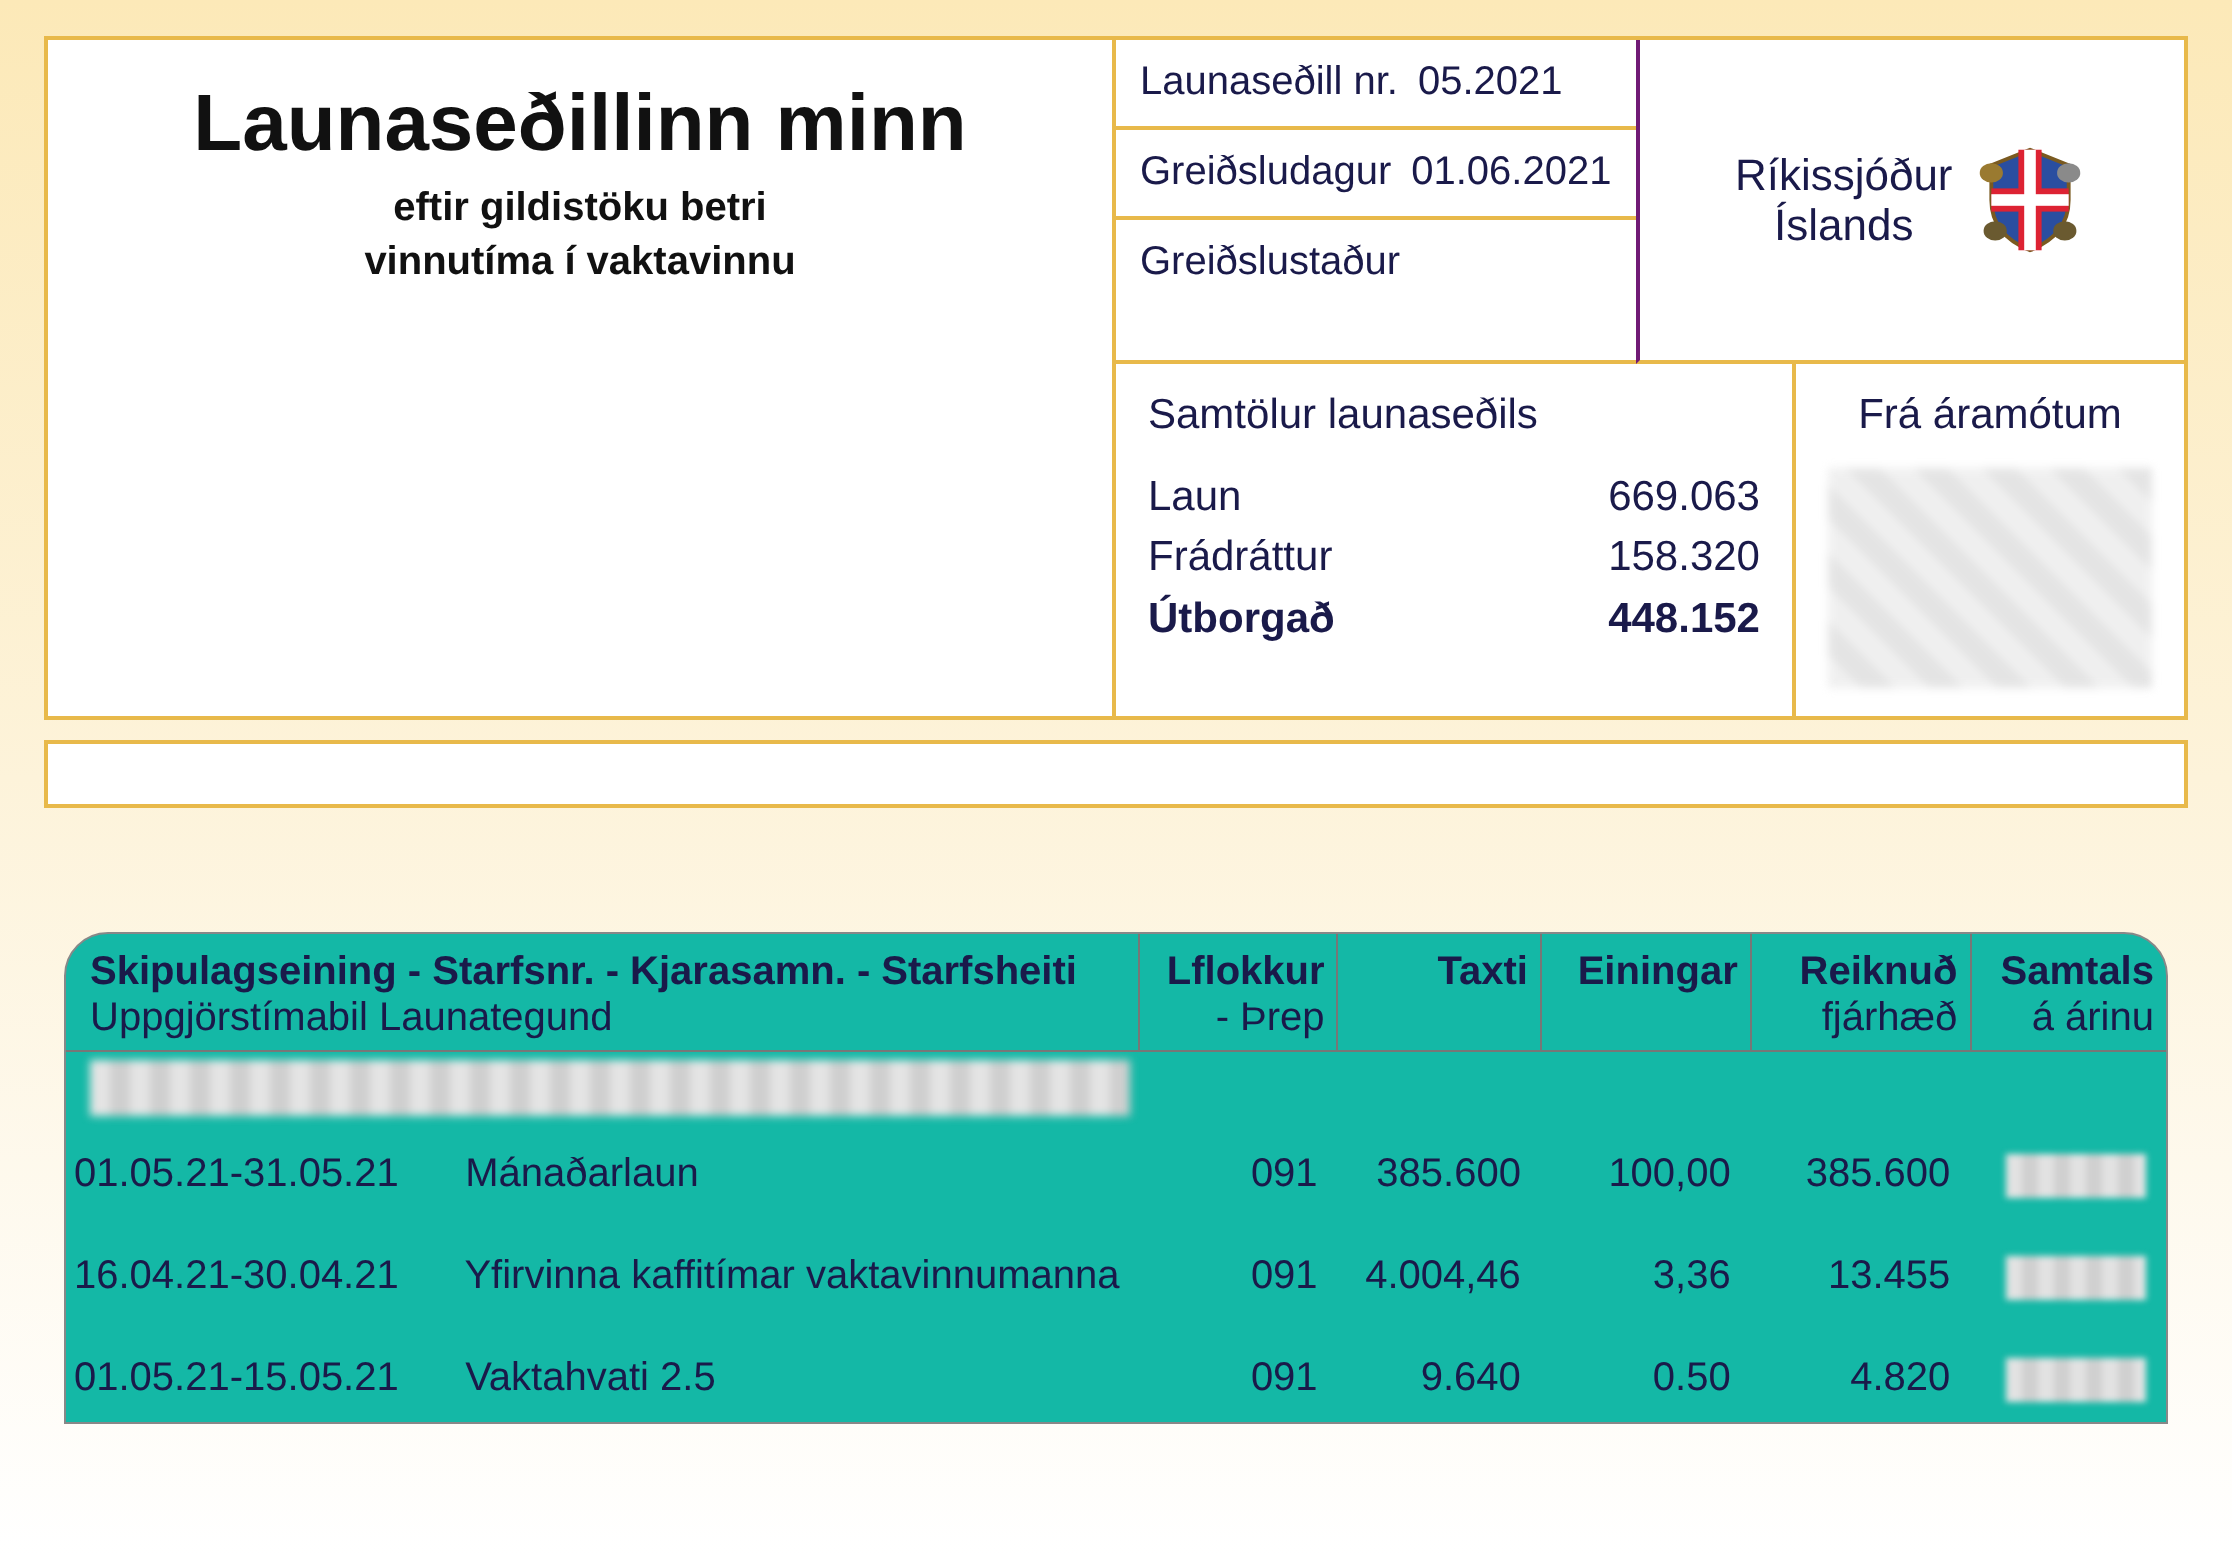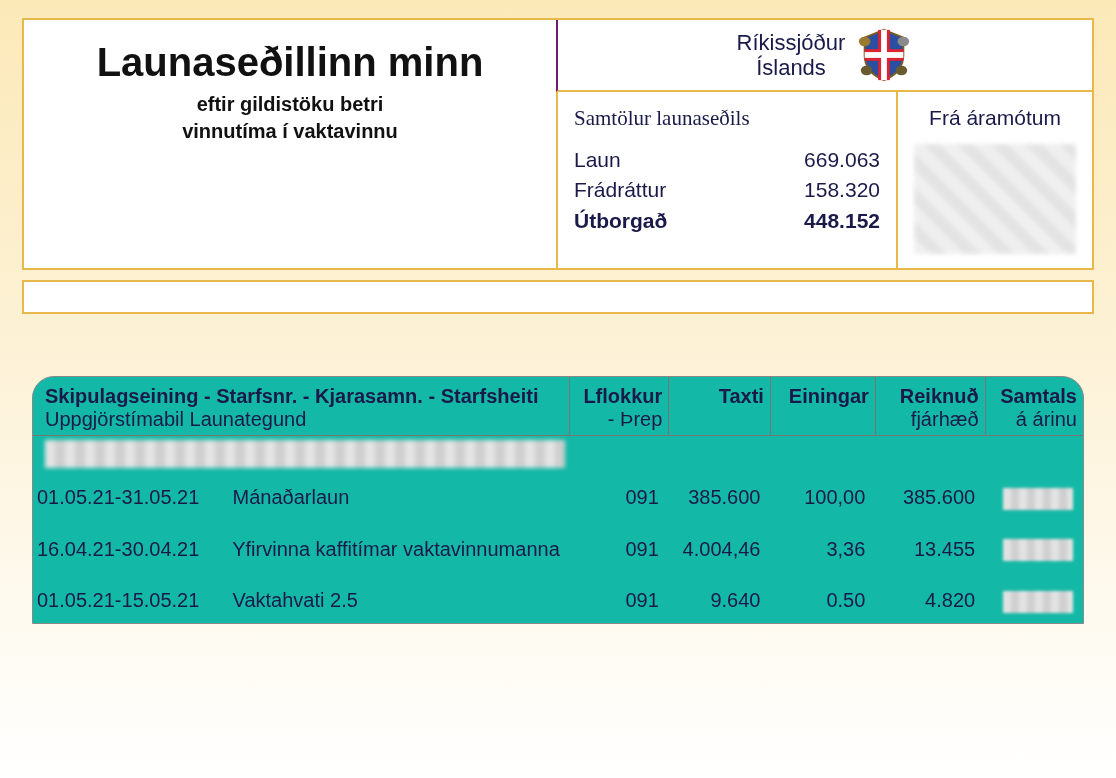--- a/index.html
+++ b/index.html
@@ -94,21 +94,20 @@
   }
   .summary-cell {
     flex: 0 0 340px;
     border-right: 2px solid #e8b94a;
     padding: 14px 16px 16px 16px;
     color: #1a1a4a;
     font-size: 21px;
   }
   .summary-cell .hdr {
     margin-bottom: 14px;
-    font-family: Liberation Serif, serif;
   }
   .summary-row {
     display: flex;
     justify-content: space-between;
     line-height: 1.45;
   }
   .summary-row.bold { font-weight: 700; }
   .ytd-cell {
     flex: 1;
     padding: 14px 16px;
@@ -191,20 +190,33 @@
     <div class="title-cell">
       <h1>Launaseðillinn minn</h1>
       <div class="sub">
         <span>eftir gildistöku betri</span><br>
         <span>vinnutíma í vaktavinnu</span>
       </div>
     </div>
 
     <div class="info-col">
       <div class="row1">
+        <div class="info-stack">
+          <div class="info-cell">
+            <span>Launaseðill nr.</span>
+            <span>05.2021</span>
+          </div>
+          <div class="info-cell">
+            <span>Greiðsludagur</span>
+            <span>01.06.2021</span>
+          </div>
+          <div class="info-cell tall">
+            <span>Greiðslustaður</span>
+          </div>
+        </div>
         <div class="issuer-cell">
           <div class="issuer-text">
             <span>Ríkissjóður</span><br>
             <span>Íslands</span>
           </div>
           <svg class="crest" viewBox="0 0 60 60">
             <path d="M30 4 L50 12 L50 30 Q50 48 30 56 Q10 48 10 30 L10 12 Z" fill="#2a4ea0" stroke="#7a5a20" stroke-width="2"></path>
             <rect x="24" y="4" width="12" height="52" fill="#d23"></rect>
             <rect x="10" y="24" width="40" height="12" fill="#d23"></rect>
             <rect x="27" y="4" width="6" height="52" fill="#fff"></rect>

